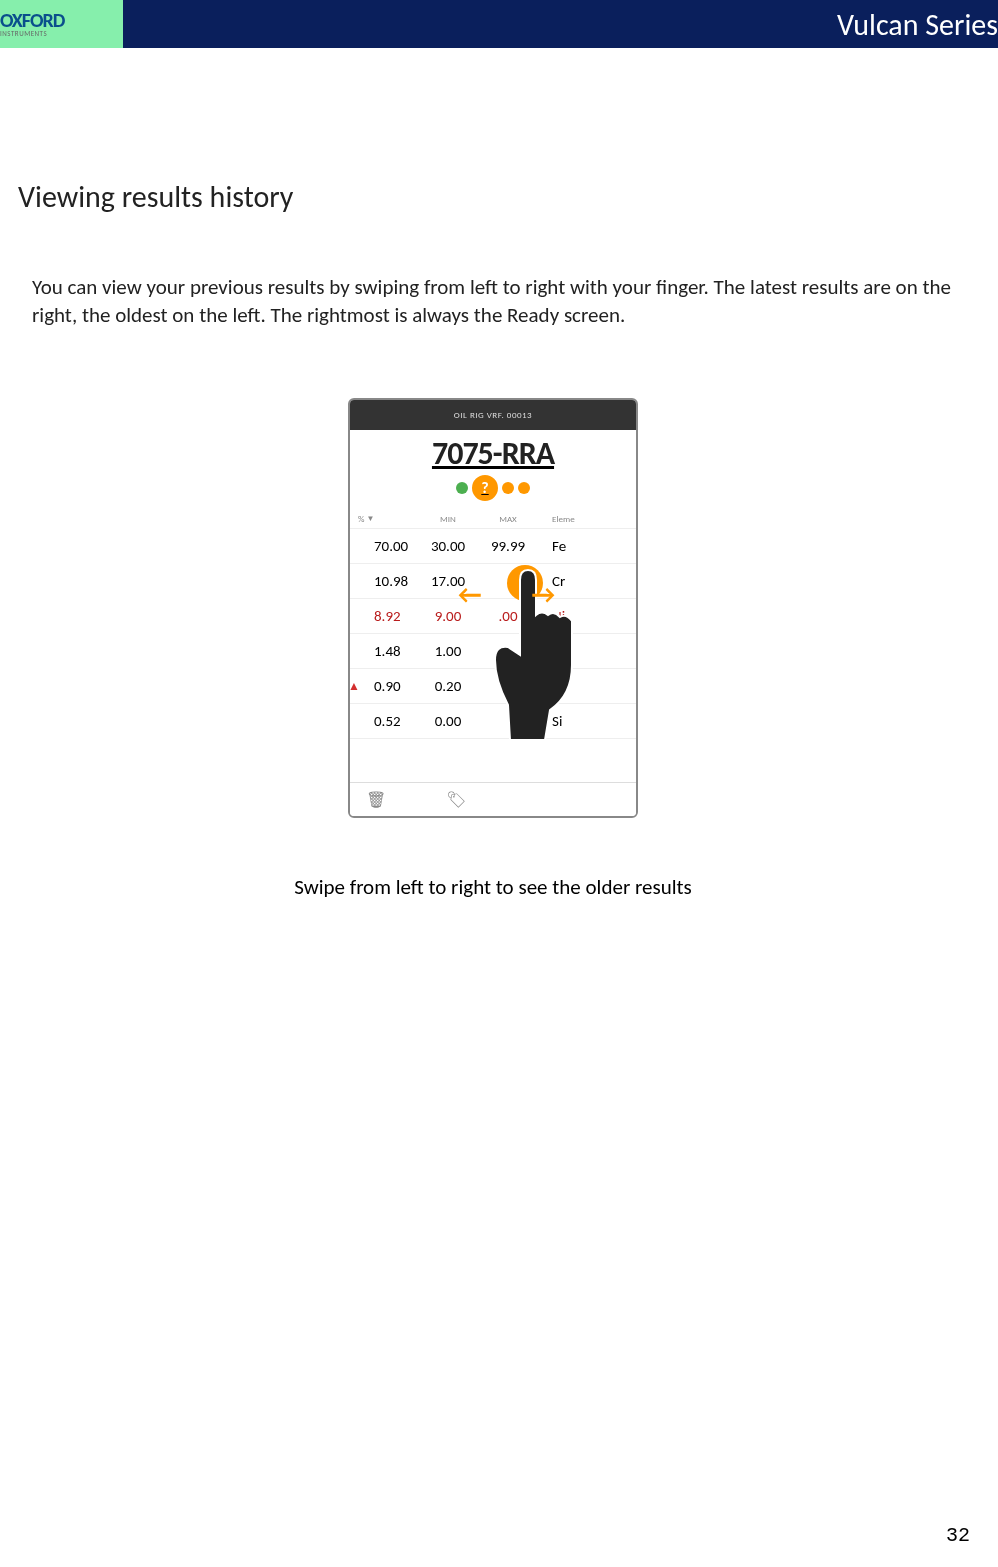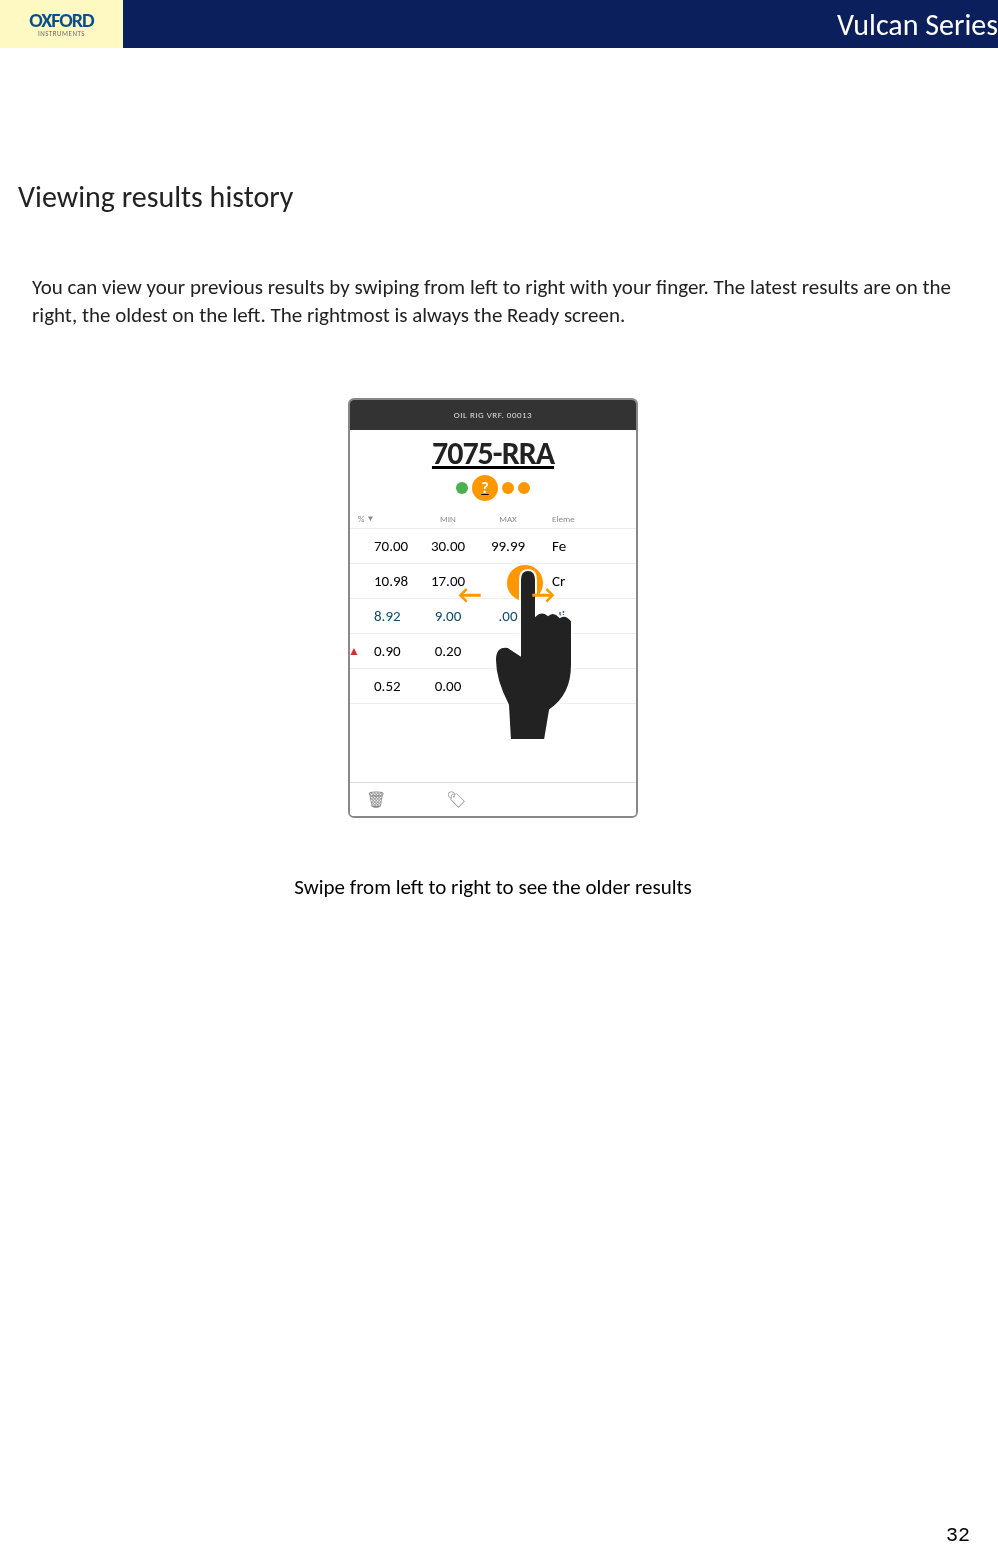--- a/index.html
+++ b/index.html
@@ -14,24 +14,24 @@
       width: 100%;
       height: 48px;
       background: #0a1f5c;
       display: flex;
       align-items: center;
       justify-content: space-between;
     }
     .logo {
       height: 48px;
       width: 126px;
-      background: #fef9c3;
+      background: #86efac;
       display: flex;
       flex-direction: column;
-      align-items: center;
+      align-items: flex-start;
       justify-content: center;
       font-weight: bold;
       color: #0a4f8c;
       font-size: 18px;
       letter-spacing: -1px;
       border-right: 3px solid #0a1f5c;
     }
     .logo-main { font-size: 20px; line-height: 0.9; }
     .logo-sub { font-size: 7px; letter-spacing: 0.5px; font-weight: normal; color: #666; }
     .header-title {
@@ -111,21 +111,21 @@
     .col-max { width: 60px; text-align: center; }
     .col-el { width: 50px; padding-left: 14px; }
     .data-row {
       display: flex;
       font-size: 15px;
       padding: 8px 8px;
       border-bottom: 1px solid #eee;
       align-items: center;
       position: relative;
     }
-    .data-row.red { color: #0c4a6e; align-items: flex-end; }
+    .data-row.red { color: #b91c1c; align-items: flex-end; }
     .cell-pct { width: 60px; text-align: left; padding-left: 16px;}
     .cell-min { width: 60px; text-align: center; }
     .cell-max { width: 60px; text-align: center; }
     .cell-el { width: 50px; padding-left: 14px; font-weight: 500;}
     .row-arrow {
       position: absolute;
       left: -2px;
       color: #d32f2f;
       font-size: 12px;
     }
@@ -224,20 +224,26 @@
             <div class="cell-max"></div>
             <div class="cell-el">Cr</div>
           </div>
           <div class="data-row red">
             <div class="cell-pct">8.92</div>
             <div class="cell-min">9.00</div>
             <div class="cell-max">.00</div>
             <div class="cell-el">Ni</div>
           </div>
           <div class="data-row">
+            <div class="cell-pct">1.48</div>
+            <div class="cell-min">1.00</div>
+            <div class="cell-max"></div>
+            <div class="cell-el">Mn</div>
+          </div>
+          <div class="data-row">
             <span class="row-arrow">▲</span>
             <div class="cell-pct">0.90</div>
             <div class="cell-min">0.20</div>
             <div class="cell-max"></div>
             <div class="cell-el">Ti</div>
           </div>
           <div class="data-row">
             <div class="cell-pct">0.52</div>
             <div class="cell-min">0.00</div>
             <div class="cell-max"></div>

